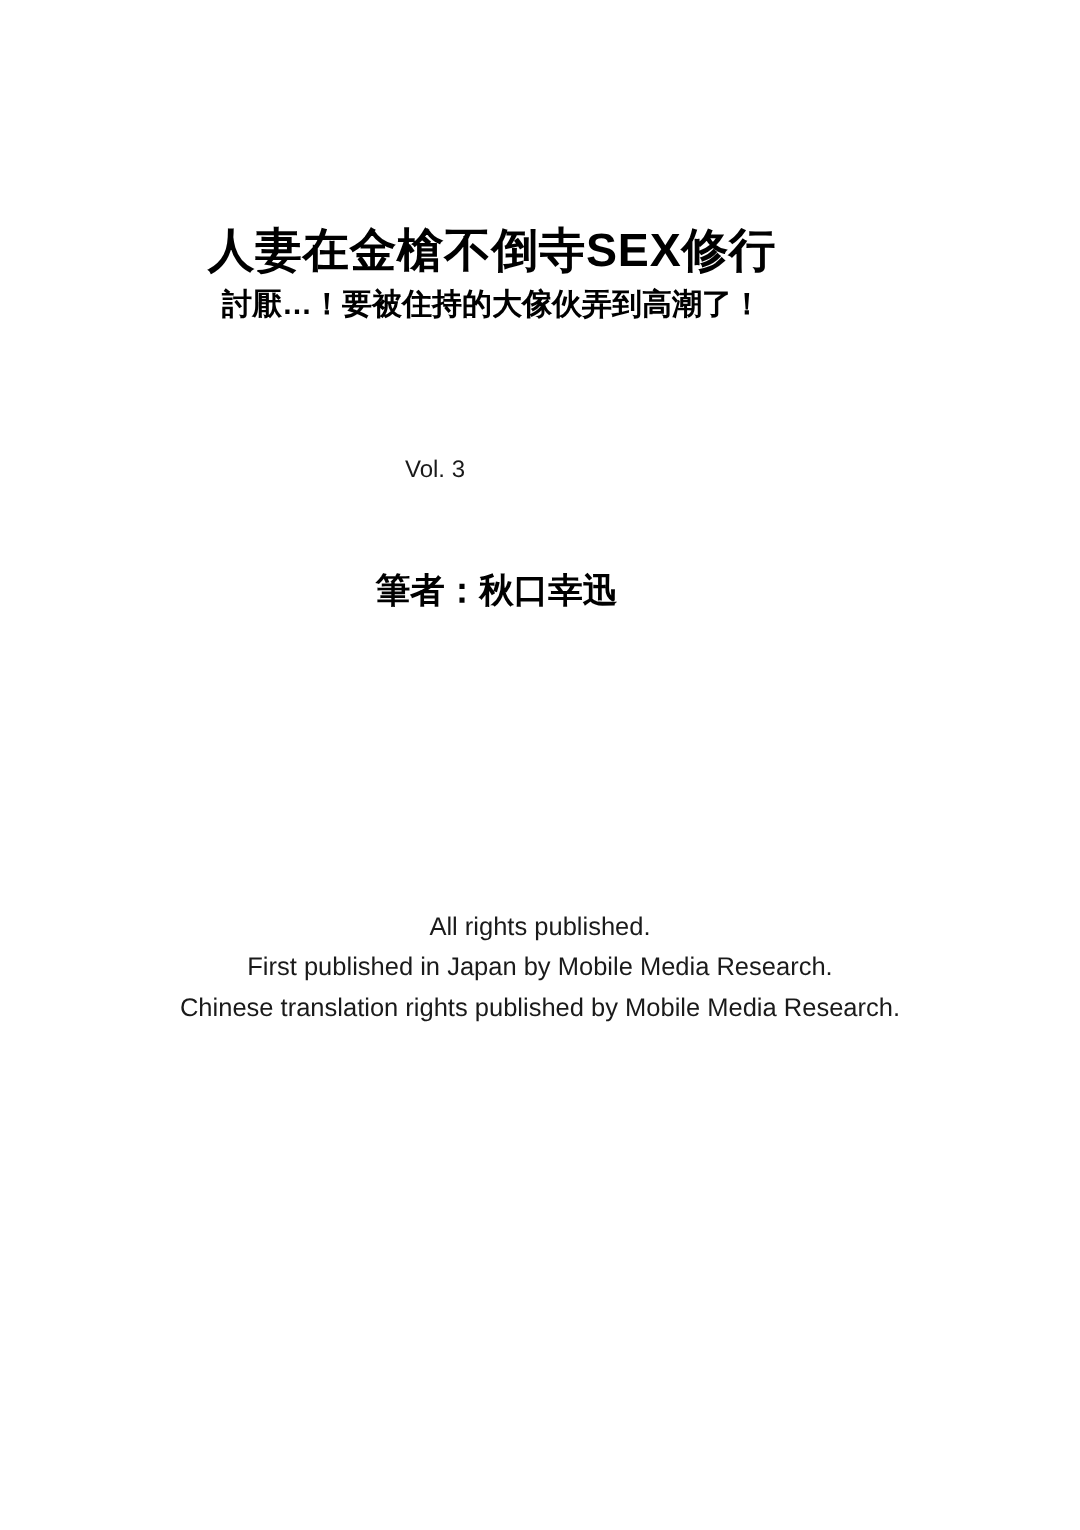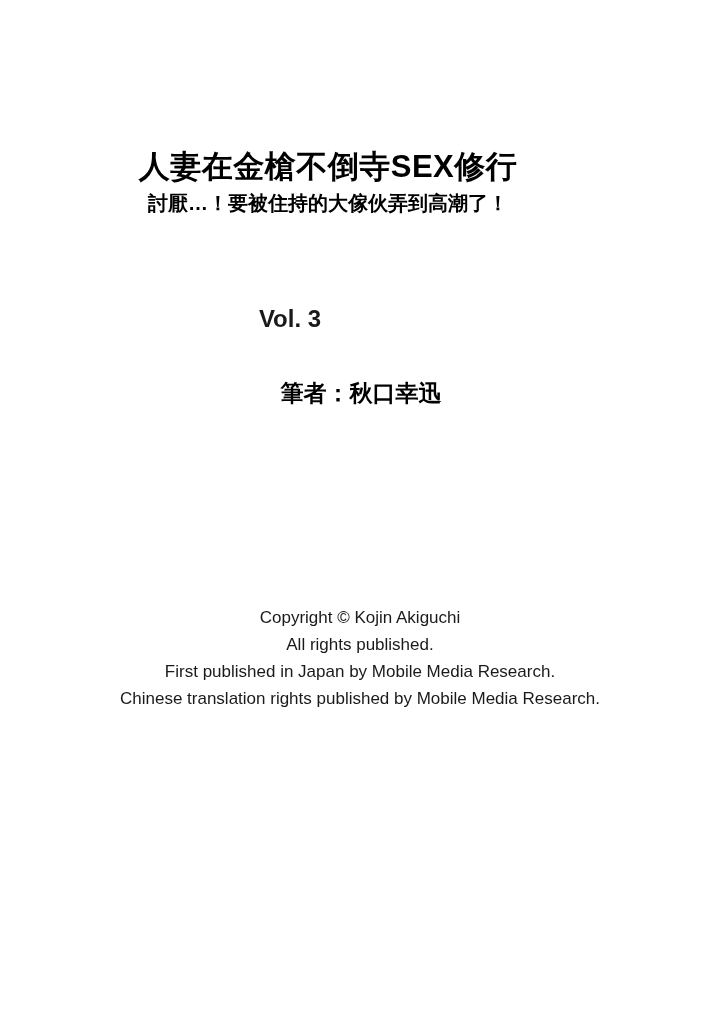--- a/index.html
+++ b/index.html
@@ -41,34 +41,32 @@
     line-height: 1.3;
     margin: 5px 0 0 0;
     color: #000000;
   }
   .volume {
     position: absolute;
     top: 305px;
     left: 0;
     width: 580px;
     text-align: center;
-    font-size: 24px;
+    font-size: 16px;
     color: #1a1a1a;
-    font-weight: bold;
   }
   .author {
     position: absolute;
     top: 378px;
     left: 0;
     width: 662px;
     text-align: center;
     font-size: 23px;
     font-weight: bold;
     color: #000000;
-    margin-left: 30px;
   }
   .copyright-block {
     position: absolute;
     top: 604px;
     left: 0;
     width: 720px;
     text-align: center;
   }
   .copyright-line {
     font-size: 17px;
@@ -84,19 +82,18 @@
   <div class="title-block">
     <h1 class="main-title">人妻在金槍不倒寺SEX修行</h1>
     <h2 class="sub-title">討厭…！要被住持的大傢伙弄到高潮了！</h2>
   </div>
 
   <div class="volume">Vol. 3</div>
 
   <div class="author">筆者：秋口幸迅</div>
 
   <div class="copyright-block">
-    <div class="copyright-line">Copyright © Kojin Akiguchi</div>
     <div class="copyright-line">All rights published.</div>
     <div class="copyright-line">First published in Japan by Mobile Media Research.</div>
     <div class="copyright-line">Chinese translation rights published by Mobile Media Research.</div>
   </div>
 
 </div>
 
 </body></html>

